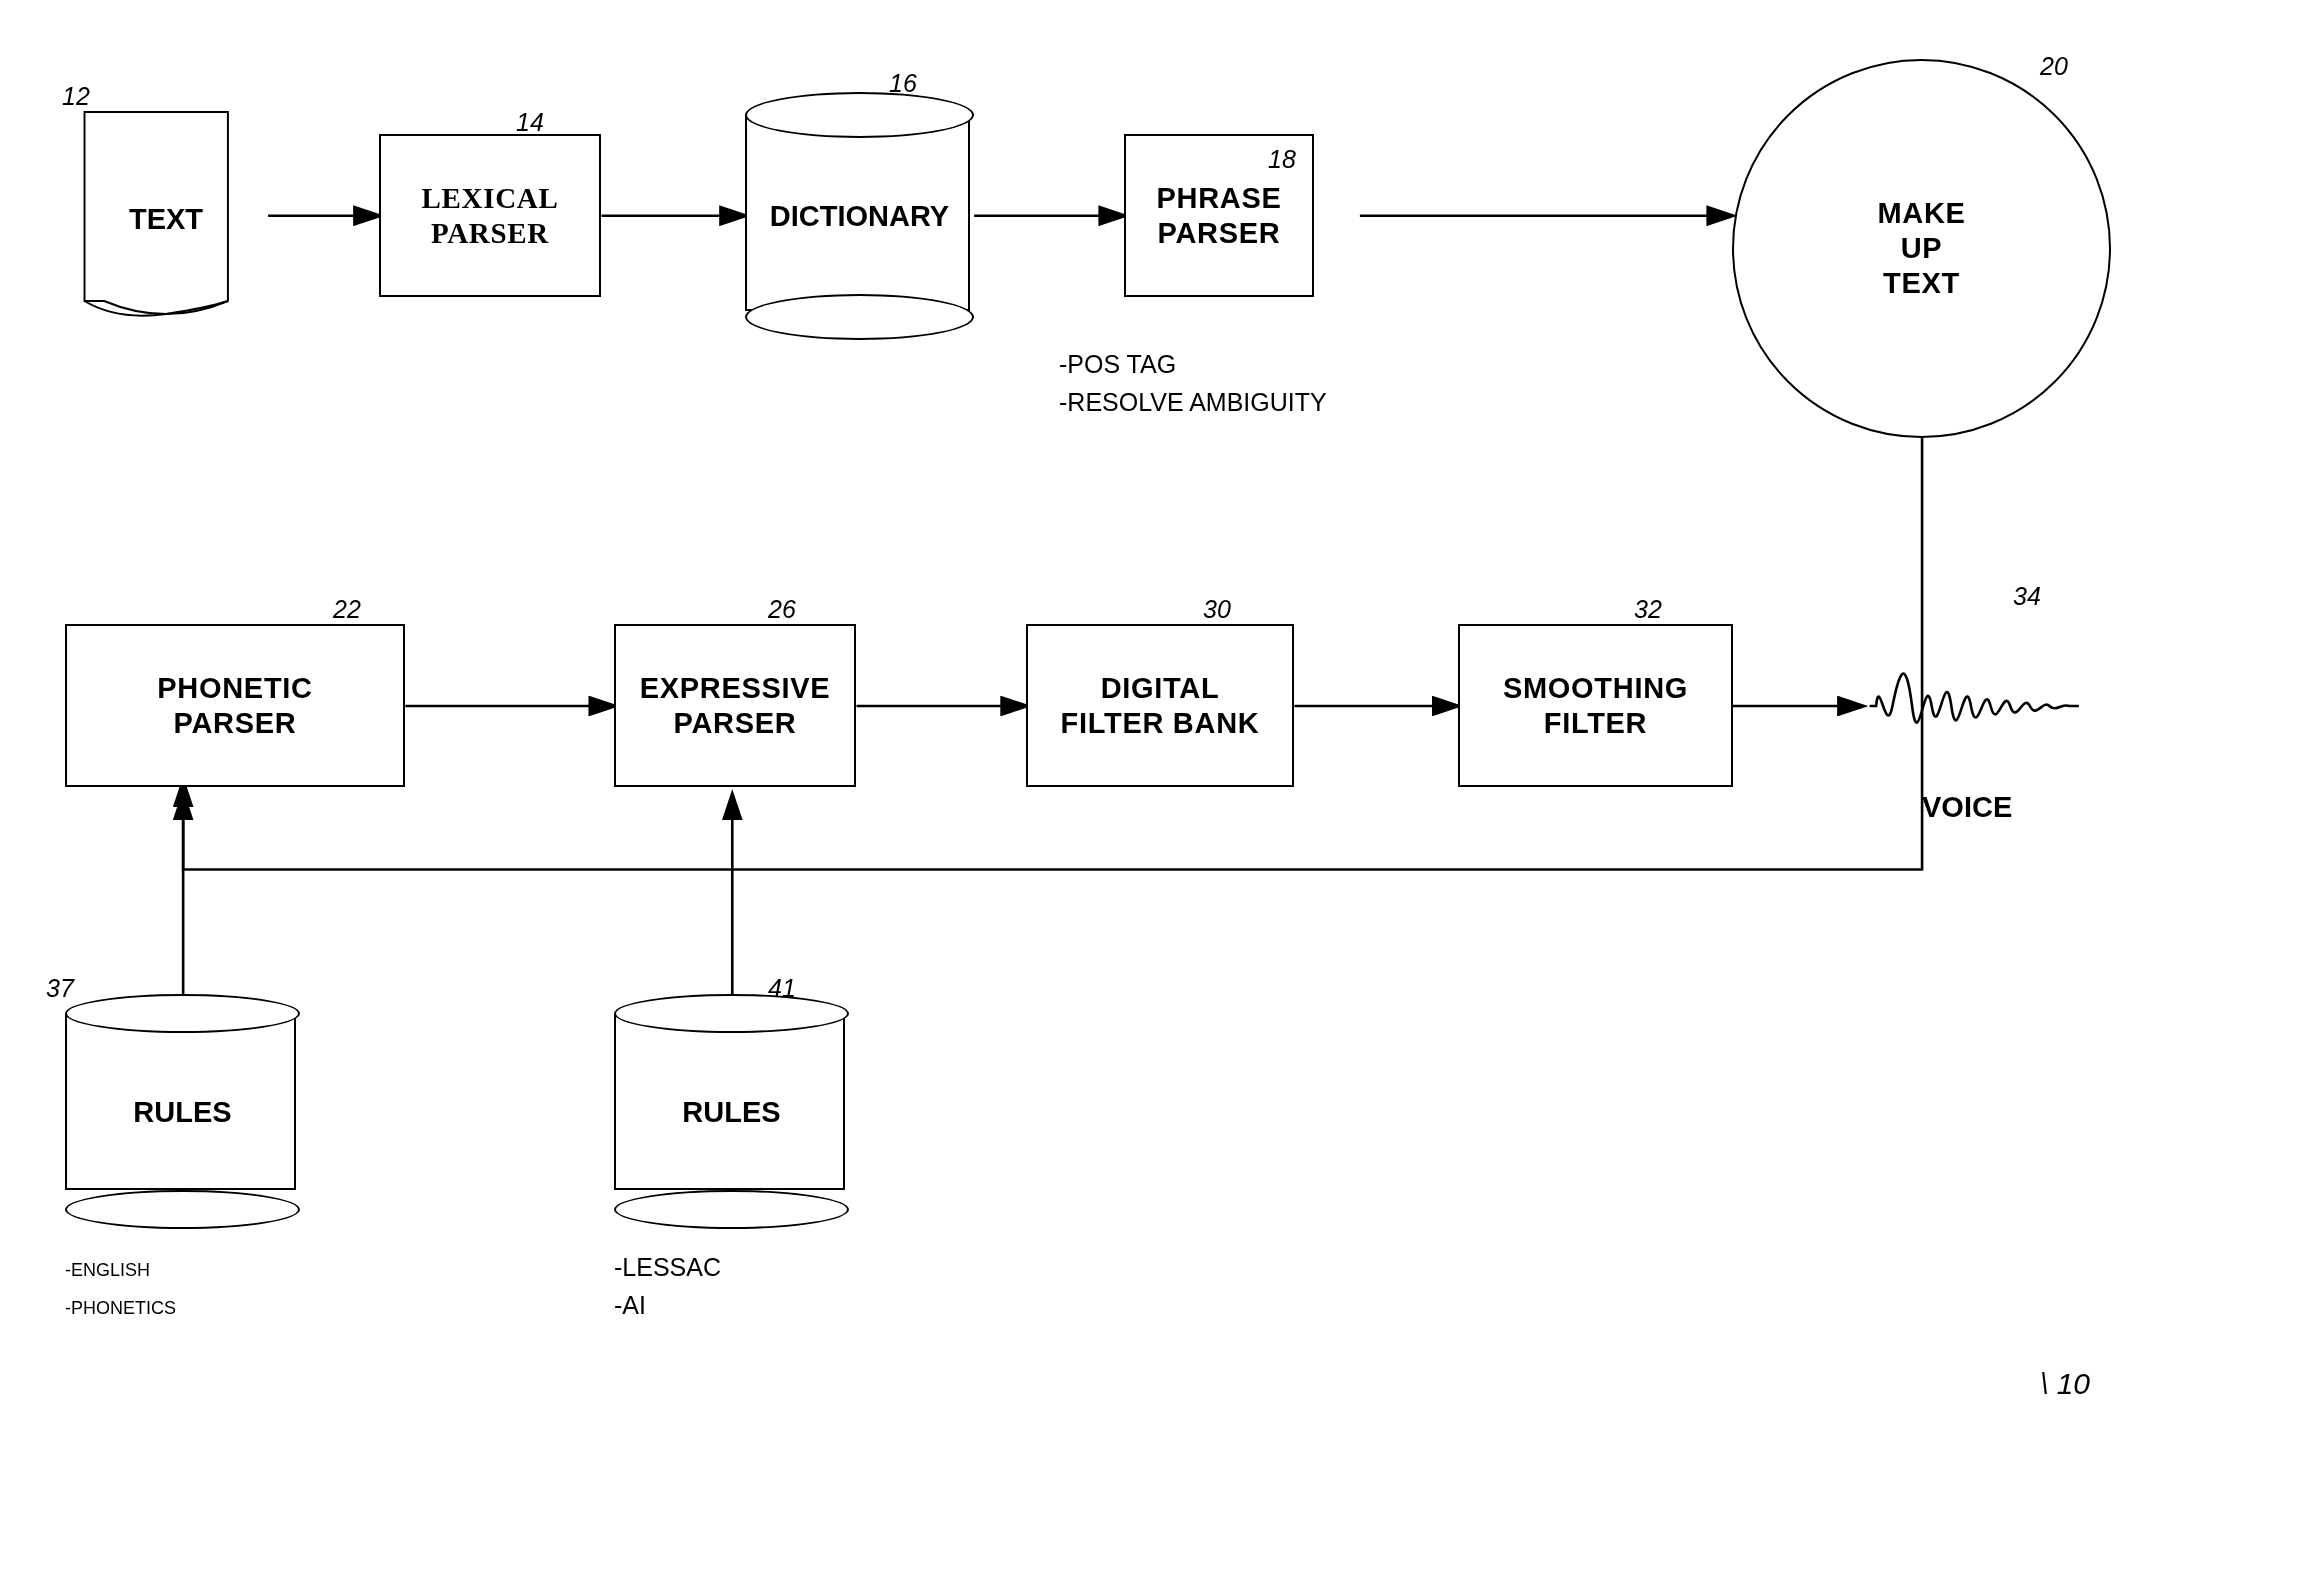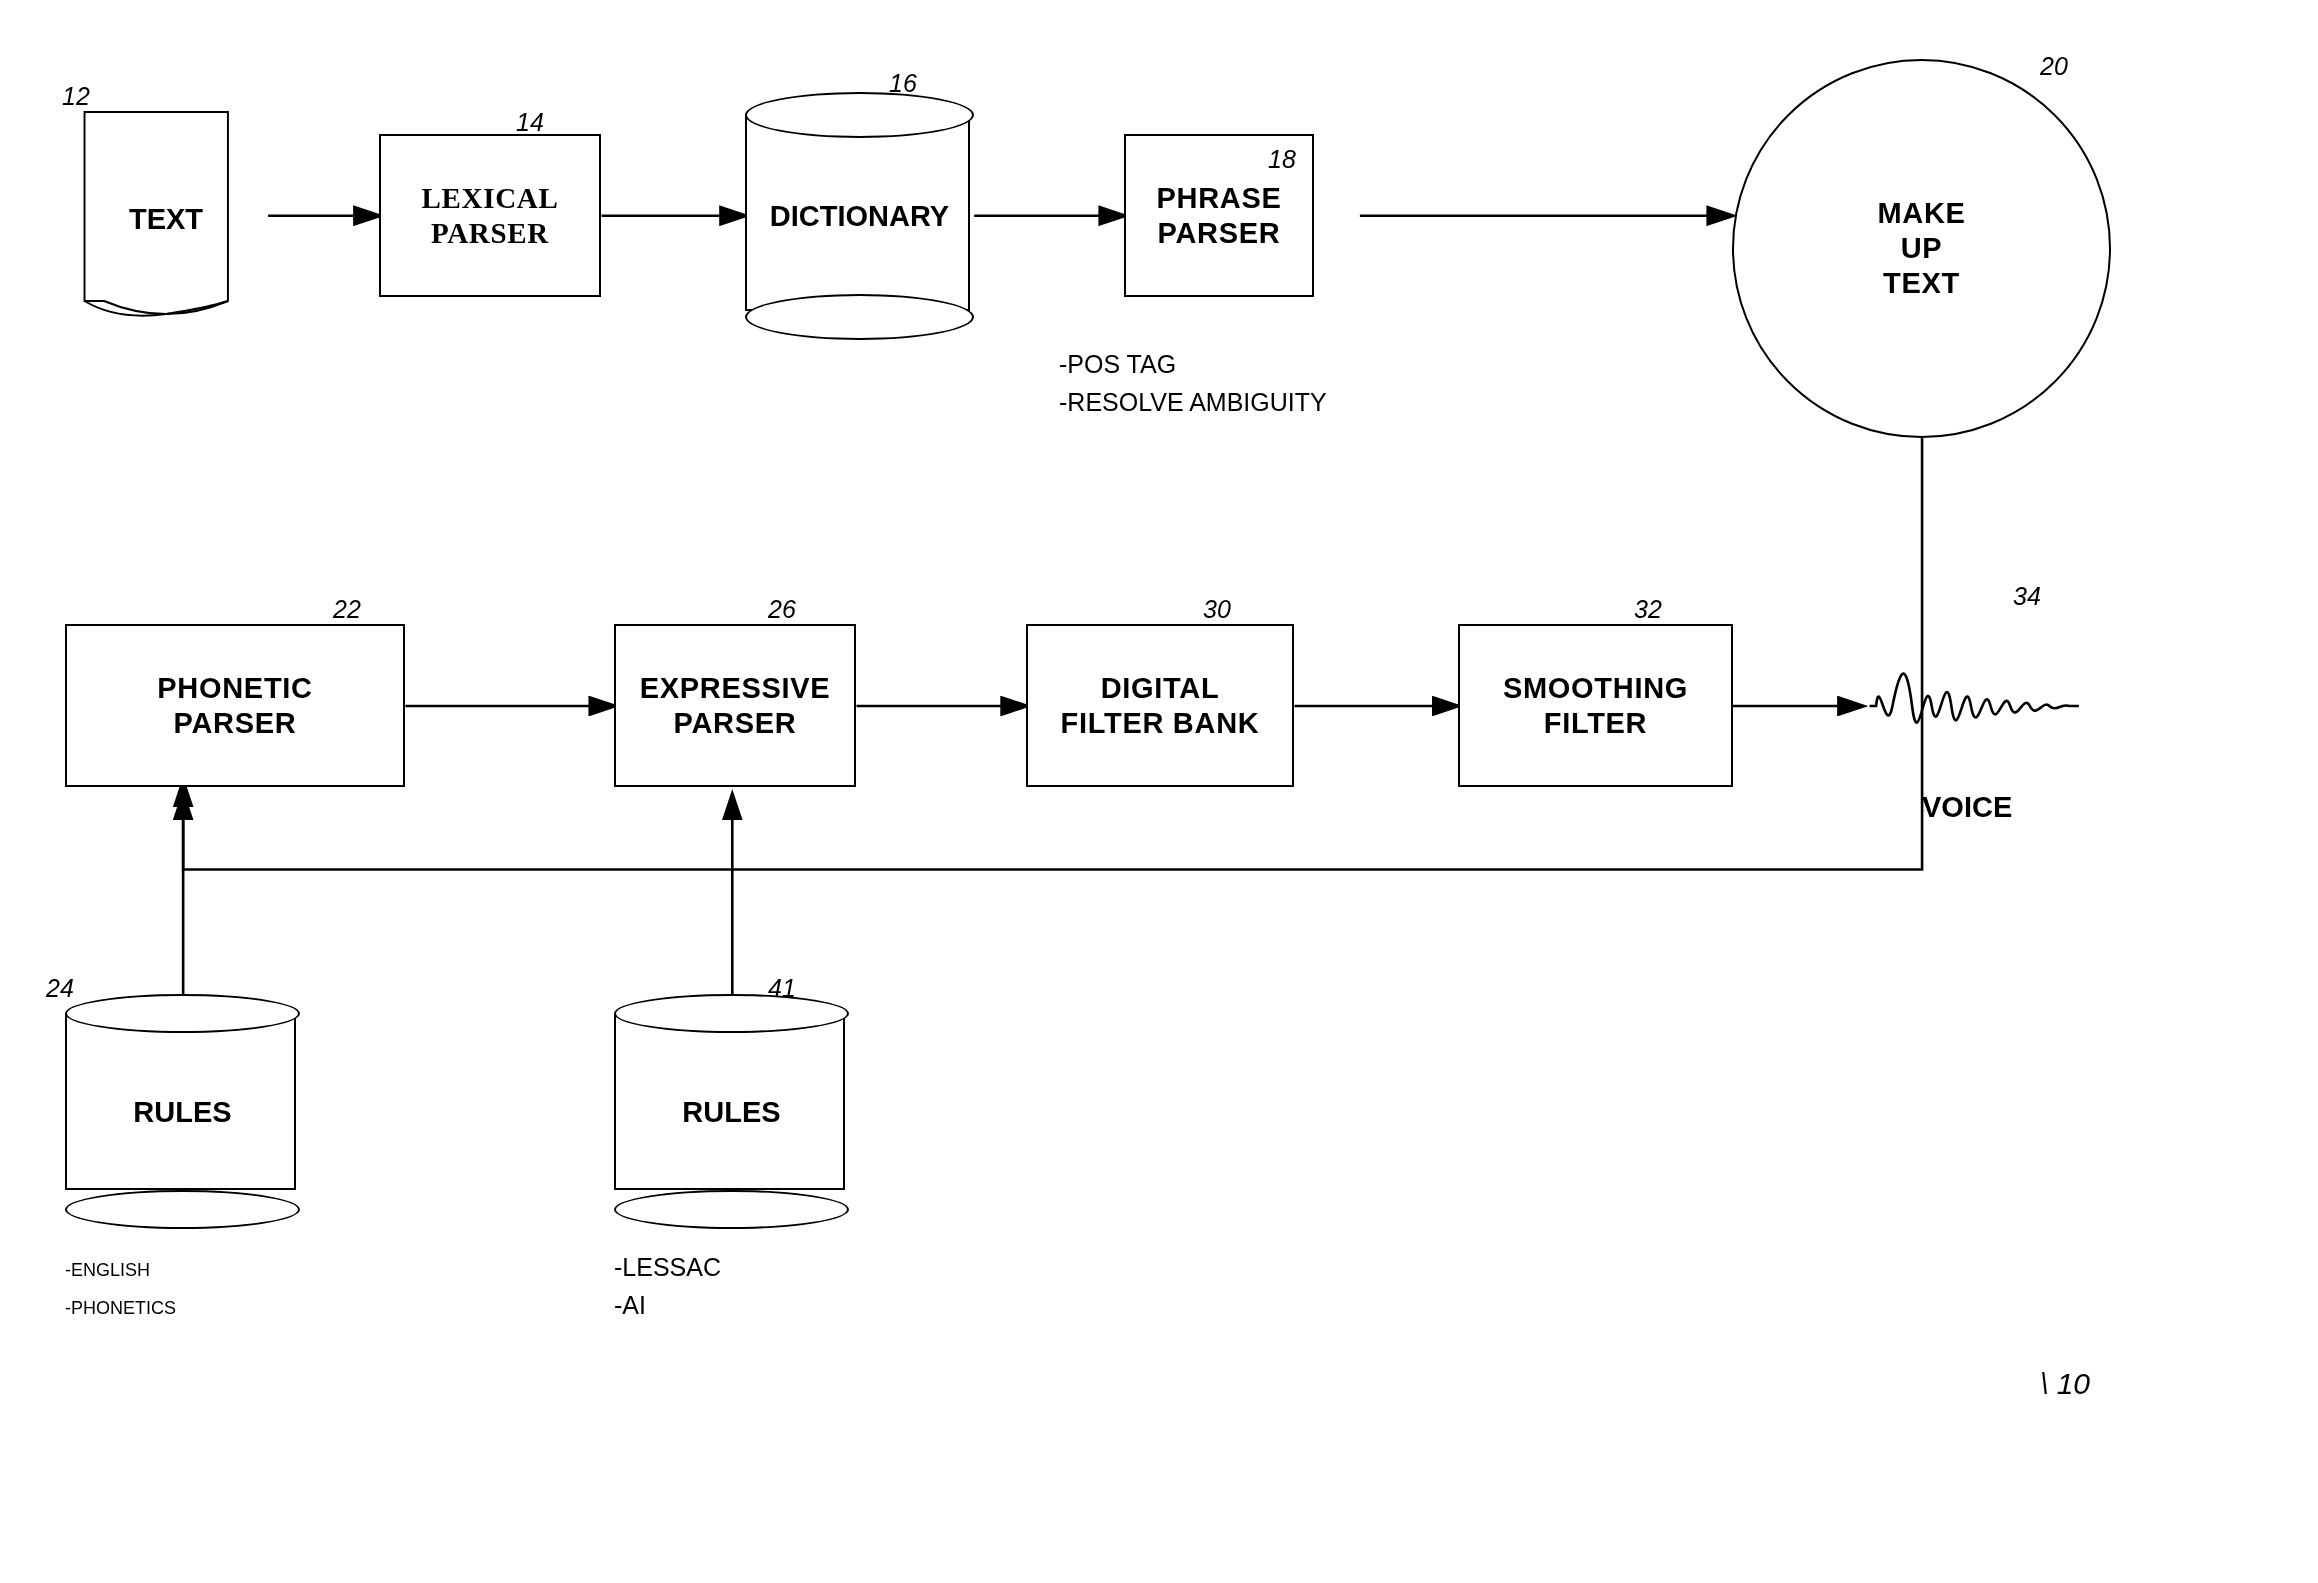--- a/index.html
+++ b/index.html
@@ -181,21 +181,21 @@
   <div class="label-ref" style="left:333px; top:595px;">22</div>
 
   <div class="node-cylinder" style="left:65px; top:994px; width:235px; height:235px;">
     <div class="cylinder-body" style="width:235px; height:235px;">
       <div style="position:absolute; top:0; left:0; width:235px; height:39px; border:2px solid #000; border-radius:50%; background:#fff; z-index:2;"></div>
       <div style="position:absolute; top:19.6px; left:0; width:231px; height:176px; border-left:2px solid #000; border-right:2px solid #000; border-bottom:2px solid #000; background:#fff;"></div>
       <div style="position:absolute; bottom:0; left:0; width:235px; height:39px; border:2px solid #000; border-radius:50%; background:#fff;"></div>
       <span style="position:absolute; top:50%; left:50%; transform:translate(-50%,-50%); font-size:29px; font-weight:bold; z-index:3; white-space:nowrap;">RULES</span>
     </div>
   </div>
-  <div class="label-ref" style="left:46px; top:974px;">24</div>
+  <div class="label-ref" style="left:46px; top:974px;">37</div>
 
   <div class="node-box" style="left:614px; top:624px; width:242px; height:163px; line-height:1.2;">
     <span>EXPRESSIVE<br>PARSER</span>
   </div>
   <div class="label-ref" style="left:768px; top:595px;">26</div>
 
   <div class="node-cylinder" style="left:614px; top:994px; width:235px; height:235px;">
     <div class="cylinder-body" style="width:235px; height:235px;">
       <div style="position:absolute; top:0; left:0; width:235px; height:39px; border:2px solid #000; border-radius:50%; background:#fff; z-index:2;"></div>
       <div style="position:absolute; top:19.6px; left:0; width:231px; height:176px; border-left:2px solid #000; border-right:2px solid #000; border-bottom:2px solid #000; background:#fff;"></div>

